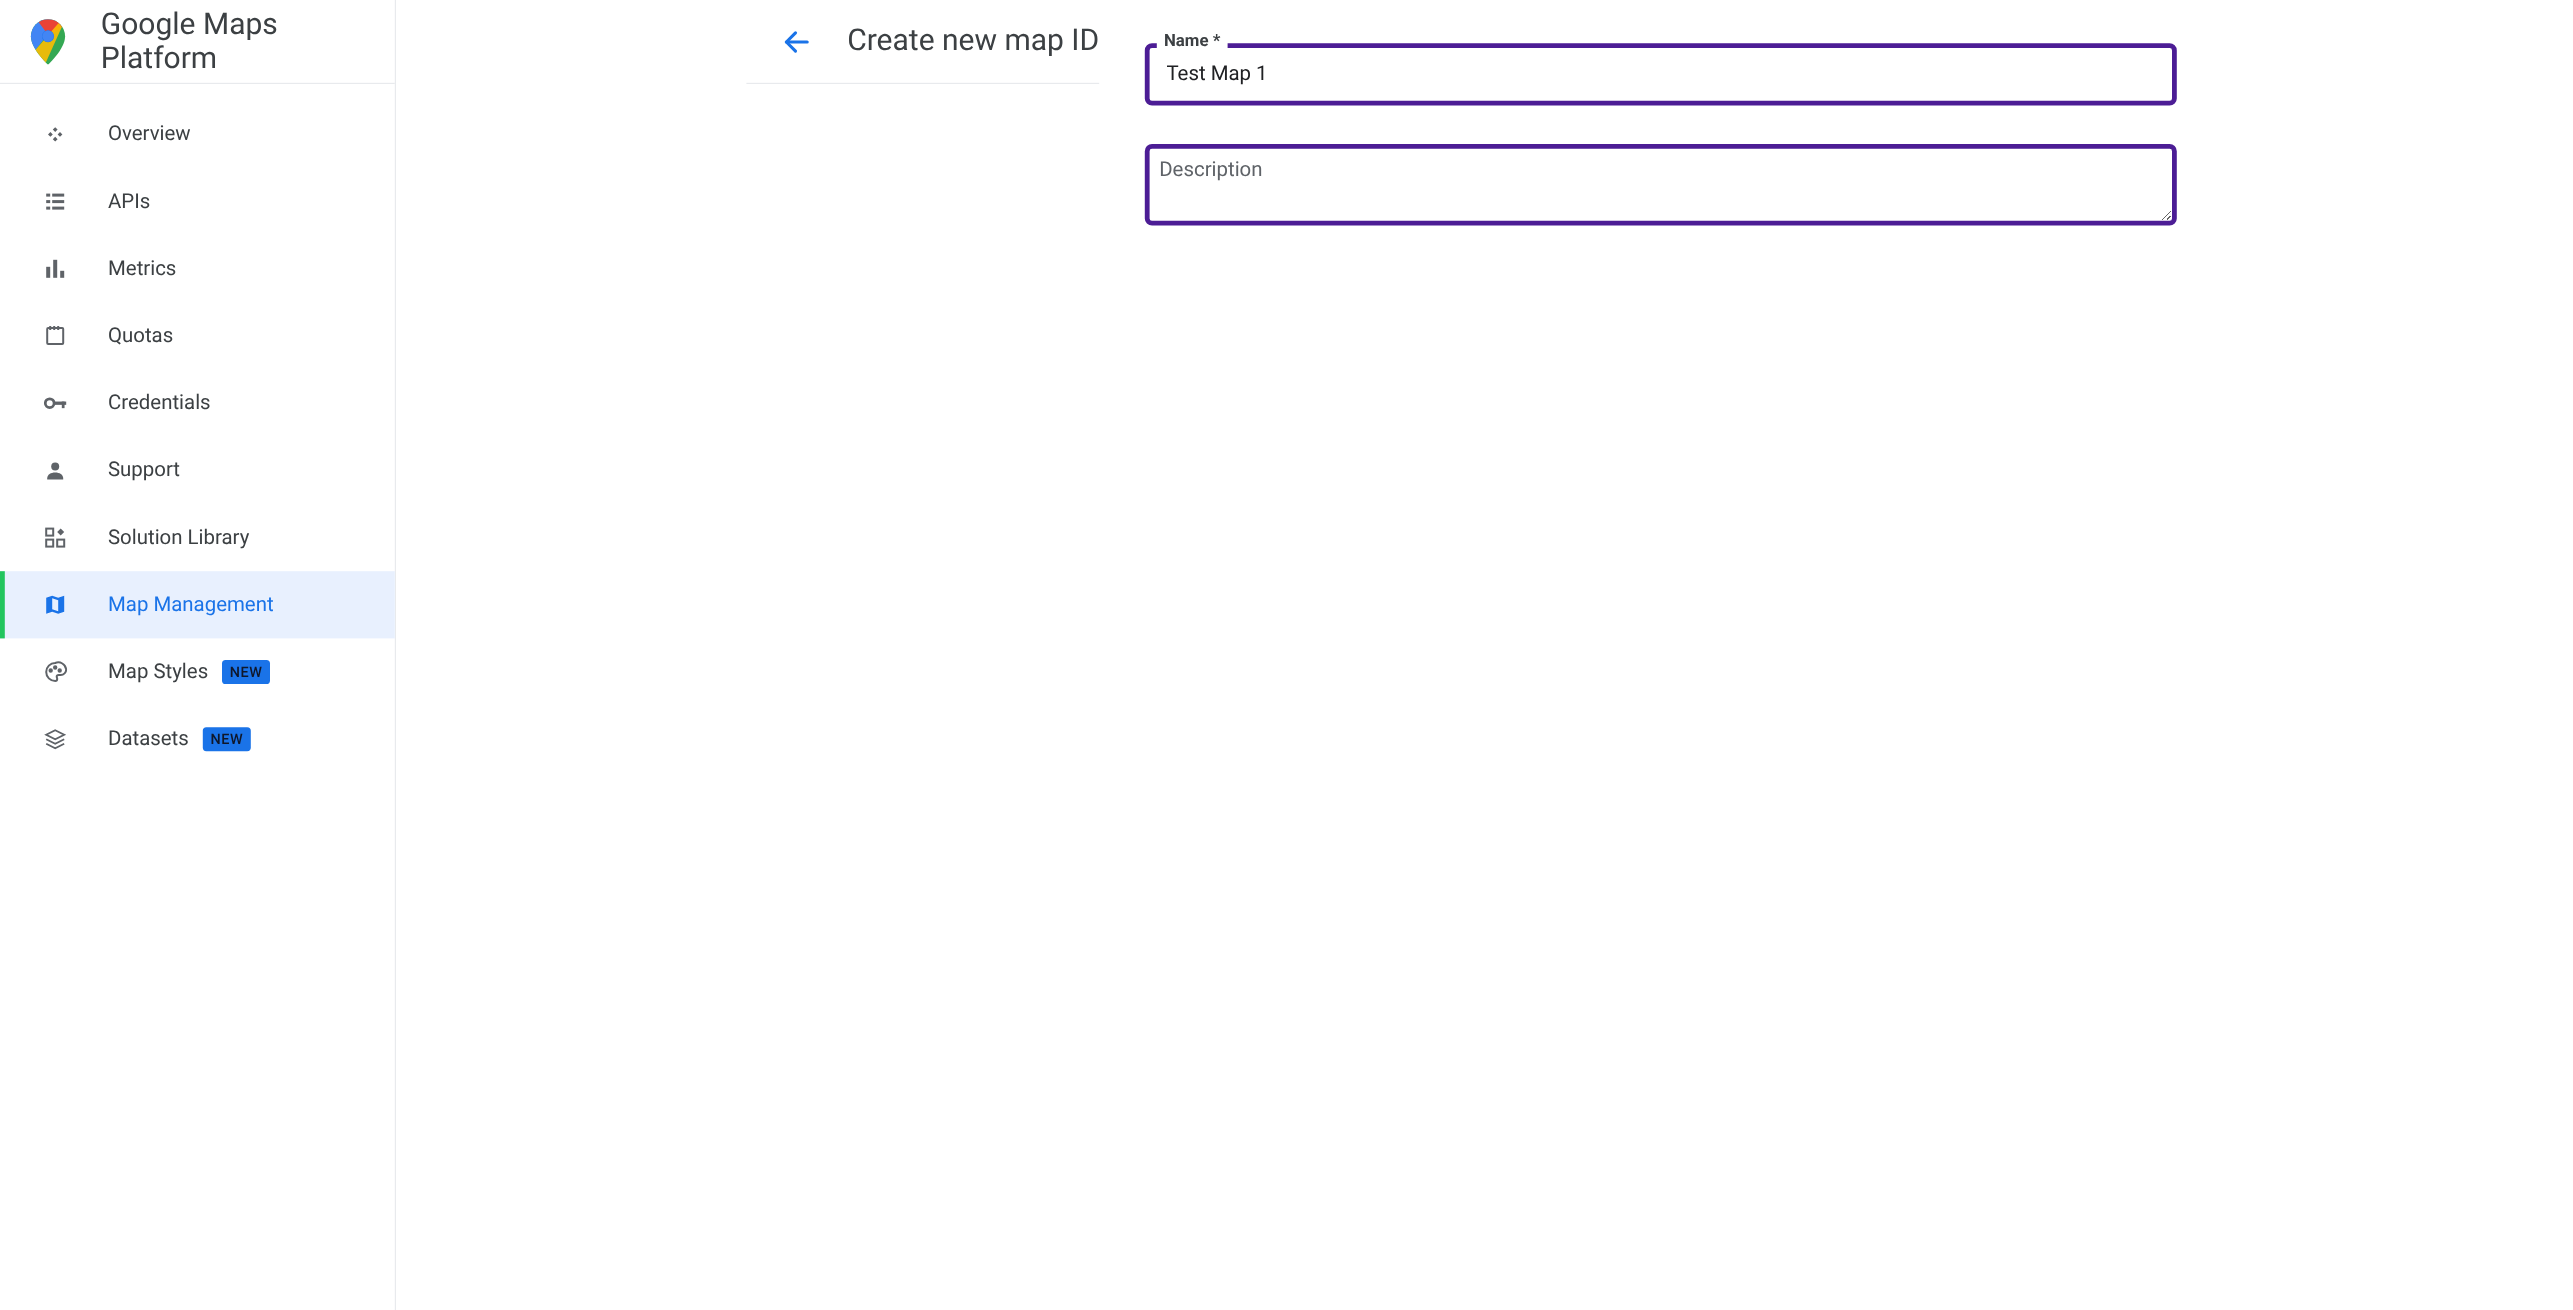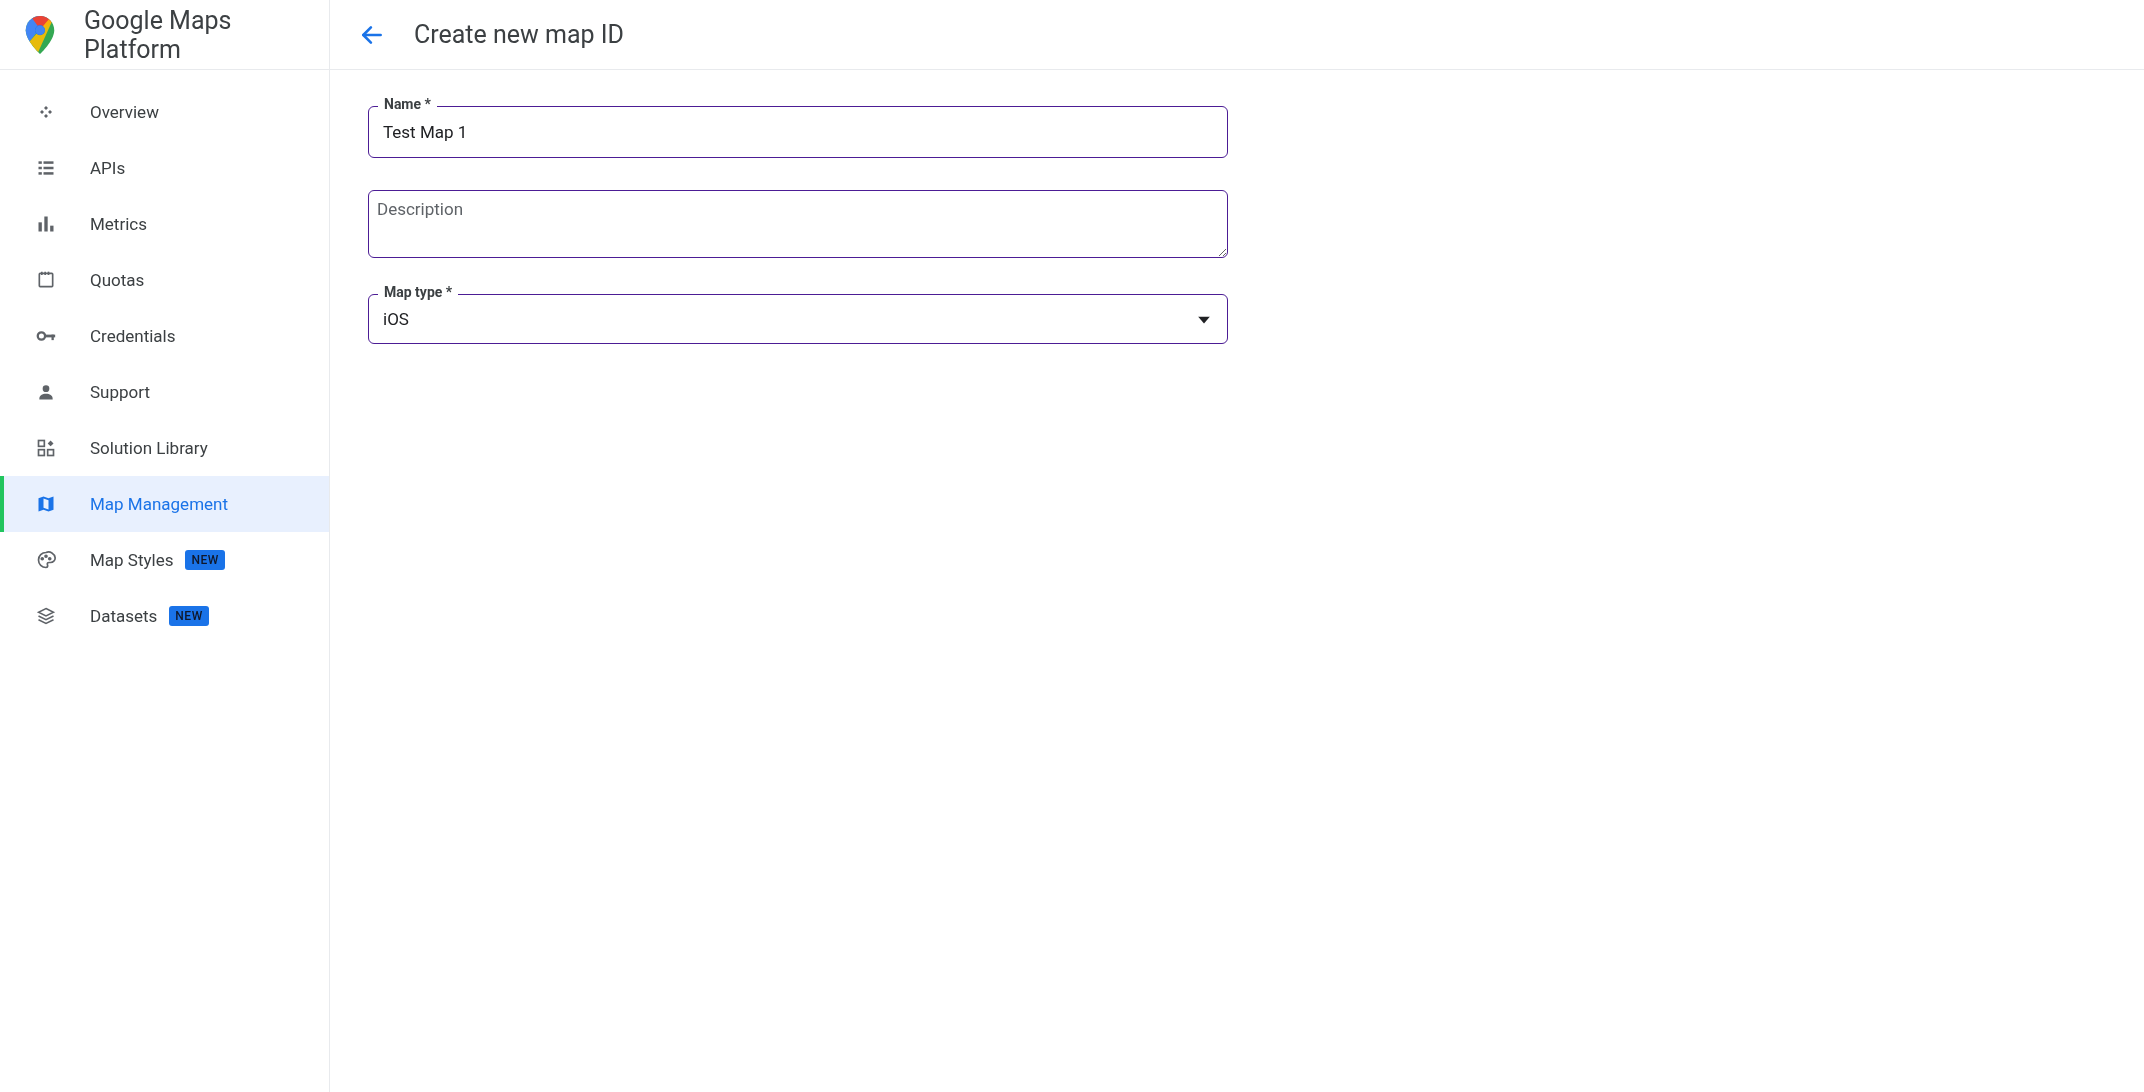--- a/index.html
+++ b/index.html
@@ -77,21 +77,22 @@
       font-size: 12px;
       font-weight: 500;
       padding: 3px 6px;
       border-radius: 3px;
       letter-spacing: .5px;
     }
     
     .main {
       flex: 1;
       display: flex;
-      flex-direction: column;
+      flex-direction: row;
+      justify-content: center;
     }
     .main-header {
       height: 70px;
       display: flex;
       align-items: center;
       padding-left: 28px;
       border-bottom: 1px solid #e8eaed;
     }
     .back-btn {
       width: 28px; height: 28px;
@@ -118,21 +119,21 @@
       top: -10px;
       left: 10px;
       background: #fff;
       padding: 0 6px;
       font-size: 14px;
       font-weight: 700;
       color: #3c4043;
     }
     .text-input, .textarea-input, .select-input {
       width: 100%;
-      border: 1px solid #4c1d95;
+      border: 4px solid #4c1d95;
       border-radius: 6px;
       font-size: 17px;
       font-family: inherit;
       color: #202124;
       background: #fff;
     }
     .text-input {
       height: 52px;
       padding: 0 14px;
     }
@@ -314,26 +315,15 @@
 
     <div class="field-wrap">
       <label class="field-label">Name *</label>
       <input type="text" class="text-input" value="Test Map 1" style="">
     </div>
 
     <div class="field-wrap">
       <textarea class="textarea-input" placeholder="Description" style=""></textarea>
     </div>
 
-    <div class="field-wrap select-wrap" style="margin-bottom:0">
-      <label class="field-label">Map type *</label>
-      <div class="select-input" style="display:flex;align-items:center">
-        <span>iOS</span>
-      </div>
-      <span class="select-caret">
-        <svg width="12" height="8" viewBox="0 0 12 8">
-            <path d="M0 0l6 7 6-7z" fill="currentColor"></path>
-          </svg>
-      </span>
-    </div>
 
   </div>
 </main>
 
 </body></html>

